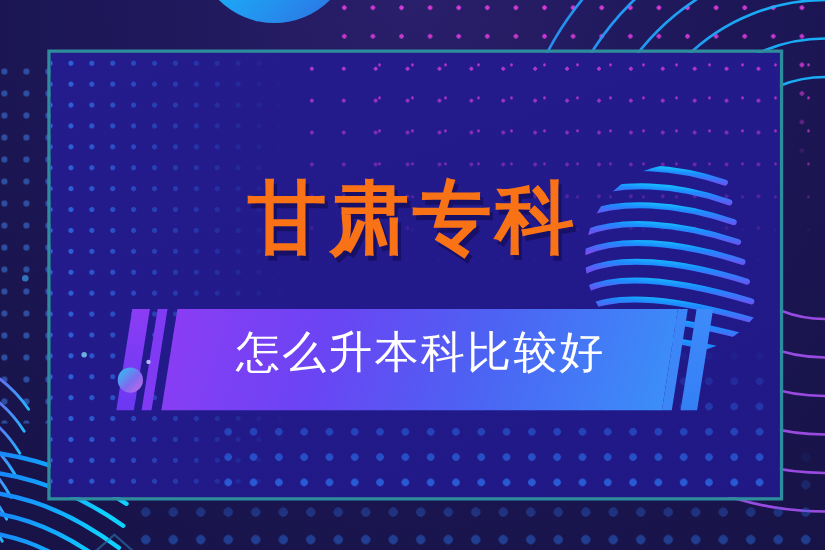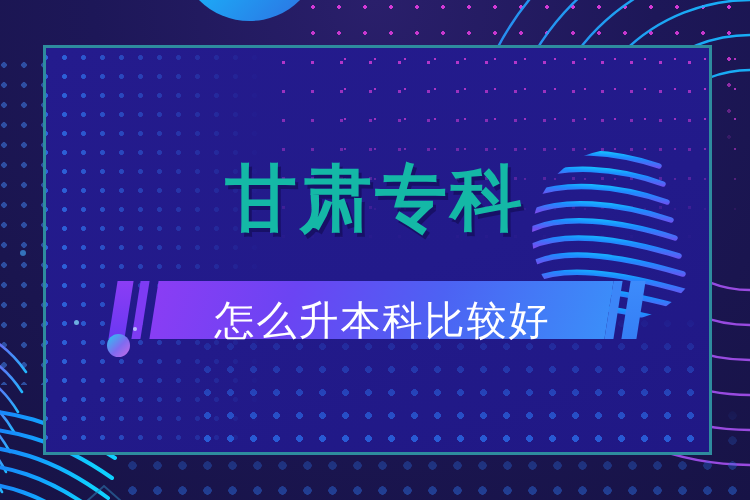--- a/index.html
+++ b/index.html
@@ -106,32 +106,32 @@
   .fp-bl{position:absolute;left:-60px;top:400px;width:230px;height:150px;}
   .fp svg{width:100%;height:100%;display:block;}
 
   
   .title{
     position:absolute;
     left:0;right:0;top:162px;
     text-align:center;
     font-size:72px;
     font-weight:bold;
-    color:#14b8a6;
+    color:#f97316;
     letter-spacing:3px;
     font-family:"DejaVu Sans","Liberation Sans",sans-serif;
     text-shadow:3px 4px 0 rgba(10,5,60,.45);
     line-height:1;
   }
 
   
   .banner-wrap{
     position:absolute;
     left:110px;top:281px;
-    width:533px;height:58px;text-decoration:underline;
+    width:533px;height:92px;text-decoration:underline;
   }
   .bar-slant{
     position:absolute;
     width:16px;height:100%;
     background:#6a37f0;
     transform:skewX(-9deg);
   }
   .bar-a{left:3px;background:linear-gradient(180deg,#8b3df5,#6b38f2);}
   .bar-b{left:26px;width:9px;background:#7e3bf3;}
   .banner{

